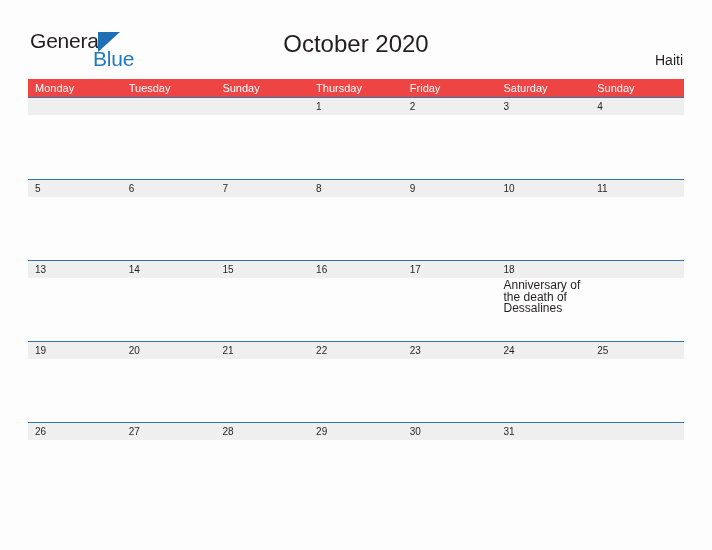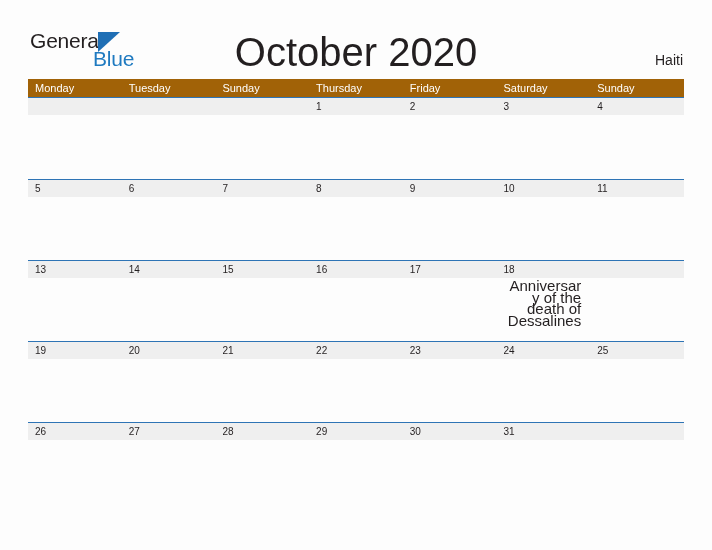--- a/index.html
+++ b/index.html
@@ -62,21 +62,21 @@
     border-top: 20px solid #1f6fb5;
     border-right: 22px solid transparent;
   }
 
   .calendar-title {
     position: absolute;
     left: 0;
     top: 30px;
     width: 712px;
     text-align: center;
-    font-size: 40px;
+    font-size: 24px;
     font-weight: normal;
     color: #231f20;
     margin: 0;
     font-family: "Liberation Sans", sans-serif;
     letter-spacing: 0px;
   }
 
   .region-label {
     position: absolute;
     right: 29px;
@@ -91,21 +91,21 @@
     position: absolute;
     left: 28px;
     top: 79px;
     width: 656px;
   }
 
   .weekday-header {
     display: flex;
     width: 656px;
     height: 18px;
-    background: #a16207;
+    background: #ef4444;
   }
   .weekday-cell {
     width: 93.714px;
     height: 18px;
     line-height: 18px;
     color: #ffffff;
     font-size: 11px;
     padding-left: 7px;
     box-sizing: border-box;
     font-family: "Liberation Sans", sans-serif;
@@ -139,26 +139,25 @@
 
   .event-strip {
     display: flex;
     width: 656px;
     background: transparent;
   }
   .event-cell {
     width: 93.714px;
     padding: 2px 9px 16px 7px;
     box-sizing: border-box;
-    font-size: 15px;
+    font-size: 12px;
     line-height: 11.5px;
     color: #231f20;
     font-family: "Liberation Sans", sans-serif;
     word-wrap: break-word;
-    text-align: right;
   }
 
   .week-row.h-week1 .event-strip { height: 64px; }
   .week-row.h-week2 .event-strip { height: 63px; }
   .week-row.h-week3 .event-strip { height: 63px; }
   .week-row.h-week4 .event-strip { height: 63px; }
   .week-row.h-week5 .event-strip { height: 63px; }
 </style>
 </head>
 <body>

